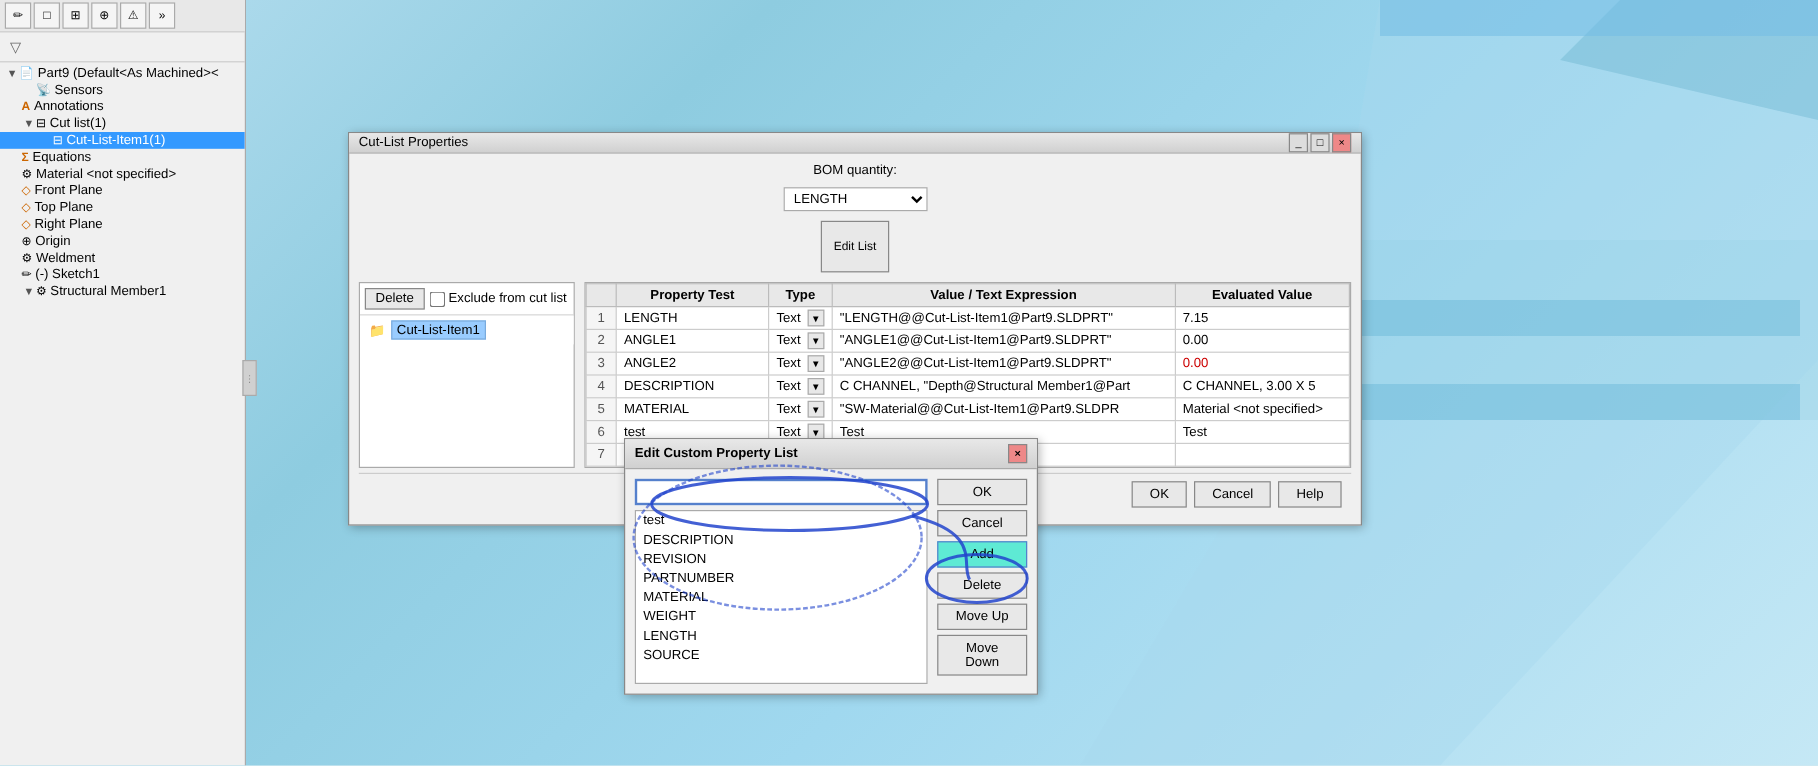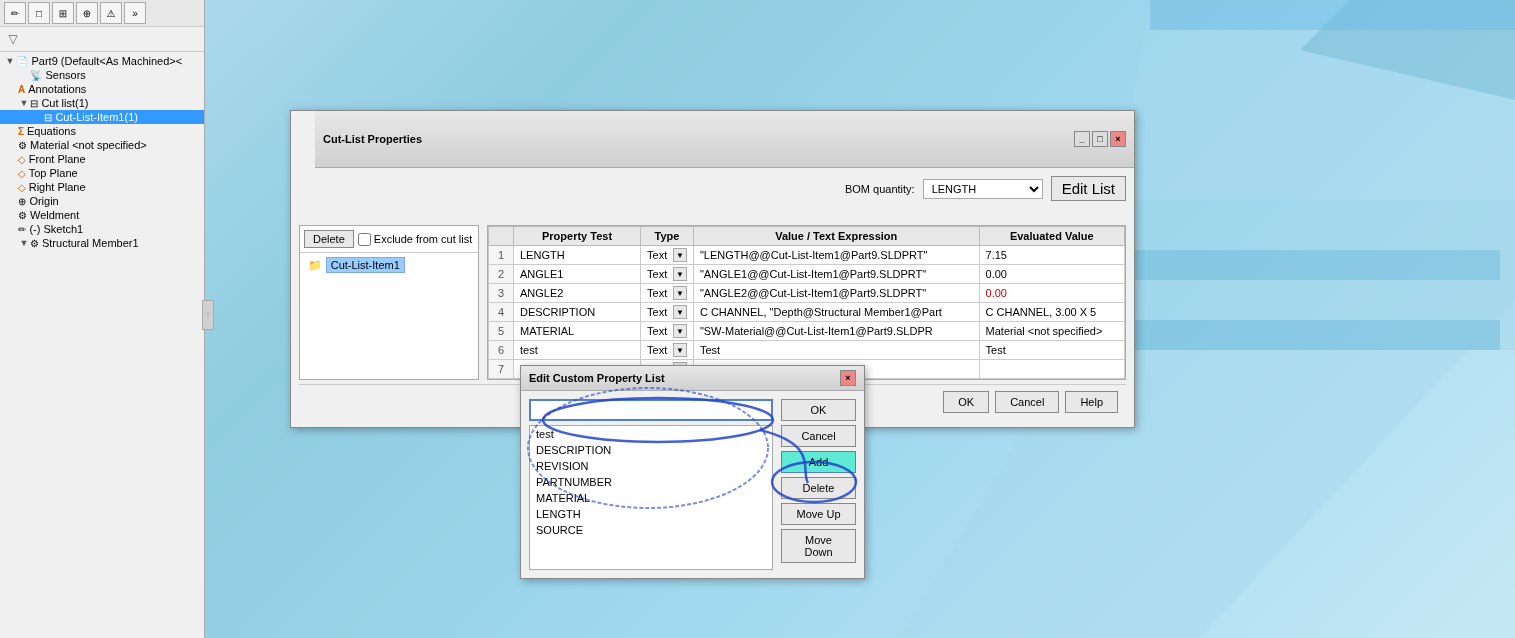--- a/index.html
+++ b/index.html
@@ -111,27 +111,26 @@
       background: #f0f0f0;
       border: 1px solid #888;
       box-shadow: 2px 2px 8px rgba(0,0,0,0.3);
       pointer-events: all;
       z-index: 25;
     }
 
     .dialog-titlebar {
       background: linear-gradient(to bottom, #e8e8e8, #d0d0d0);
       border-bottom: 1px solid #aaa;
-      padding: 20px 8px;
+      padding: 0 8px;
       display: flex;
       align-items: center;
       justify-content: space-between;
       font-size: 11px;
-      font-weight: bold;
-      margin-left: 24px;
+      font-weight: normal;
     }
 
     .dialog-title-controls {
       display: flex;
       gap: 2px;
     }
 
     .title-btn {
       width: 16px;
       height: 16px;
@@ -170,35 +169,36 @@
       background: #f5f5f5;
       border-bottom: 1px solid #f5f5f5;
       margin-bottom: -1px;
       z-index: 1;
     }
 
     .bom-row {
       display: flex;
       align-items: center;
       justify-content: flex-end;
-      margin-bottom: 24px;
+      margin-bottom: 8px;
       gap: 8px;
+      flex-direction: column;
     }
 
     .bom-select {
       width: 120px;
       padding: 2px 4px;
       font-size: 11px;
       border: 1px solid #aaa;
       background: white;
     }
 
     .edit-list-btn {
-      padding: 3px 10px;
-      font-size: 15px;
+      padding: 15px 10px;
+      font-size: 10px;
       background: #e8e8e8;
       border: 1px solid #888;
       cursor: pointer;
     }
 
     .main-row {
       display: flex;
       gap: 0;
     }
 
@@ -671,20 +671,21 @@
   </div>
   <div class="sub-dialog-content">
     <div class="sub-left">
       <input class="sub-input" type="text" value="" style="">
       <div class="sub-list">
         <div class="sub-list-item">test</div>
         <div class="sub-list-item">DESCRIPTION</div>
         <div class="sub-list-item">REVISION</div>
         <div class="sub-list-item">PARTNUMBER</div>
         <div class="sub-list-item">MATERIAL</div>
+        <div class="sub-list-item">WEIGHT</div>
         <div class="sub-list-item">LENGTH</div>
         <div class="sub-list-item">SOURCE</div>
 
       </div>
     </div>
     <div class="sub-right">
       <button class="sub-btn">OK</button>
       <button class="sub-btn">Cancel</button>
       <button class="sub-btn highlighted">Add</button>
       <button class="sub-btn">Delete</button>

